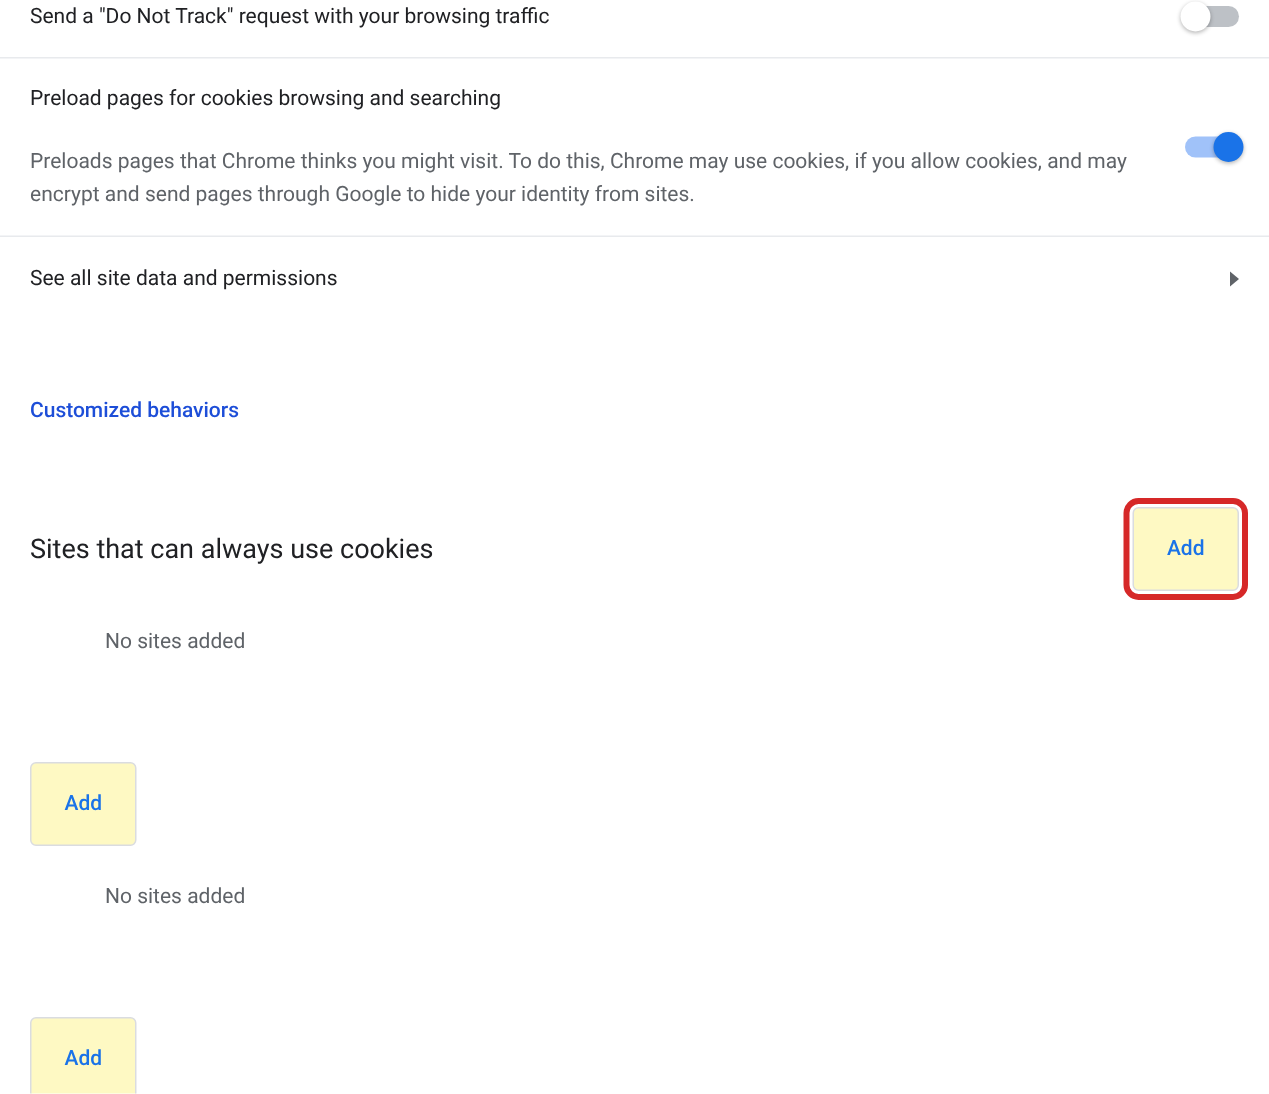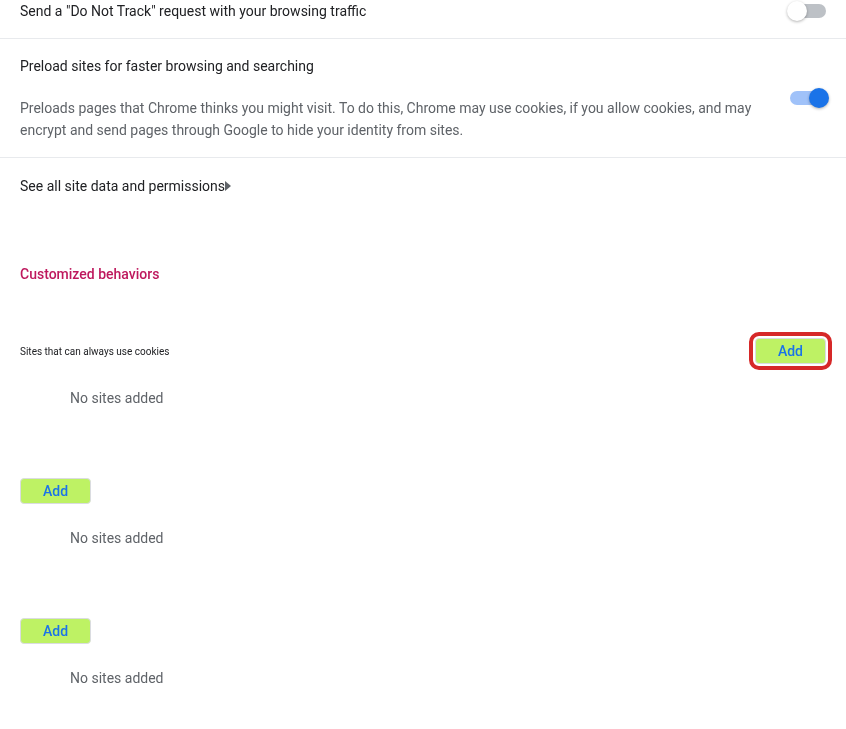--- a/index.html
+++ b/index.html
@@ -42,55 +42,55 @@
       box-shadow: 0 1px 3px rgba(0,0,0,0.3);
     }
     .toggle.off .toggle-track { background: #bdc1c6; }
     .toggle.off .toggle-thumb { left: -3px; background: #fff; }
     .toggle.on .toggle-track { background: #a0c2f9; }
     .toggle.on .toggle-thumb { right: -3px; background: #1a73e8; }
 
     .link-row {
       display: flex;
       align-items: center;
-      justify-content: flex-start;
+      justify-content: space-between;
       padding: 20px 20px;
       cursor: pointer;
     }
     .link-title { font-size: 14px; color: #202124; }
     .chevron {
       width: 0; height: 0;
       border-top: 5px solid transparent;
       border-bottom: 5px solid transparent;
       border-left: 6px solid #5f6368;
       flex-shrink: 0;
     }
 
     .section-header {
       font-size: 14px;
-      color: #be185d;
+      color: #1d4ed8;
       font-weight: 500;
       padding: 24px 20px 8px 20px;
     }
 
     .behavior-block { padding: 0; }
     .behavior-row {
       display: flex;
       align-items: center;
       justify-content: space-between;
       padding: 20px 20px 8px 20px;
     }
-    .behavior-title { font-size: 10px; color: #202124; }
+    .behavior-title { font-size: 18px; color: #202124; }
     .add-btn {
       border: 1px solid #dadce0;
-      background: #bef264;
+      background: #fef9c3;
       color: #1a73e8;
       font-size: 14px;
       font-weight: 500;
-      padding: 4px 22px;
+      padding: 19px 22px;
       border-radius: 4px;
       cursor: pointer;
       font-family: inherit;
     }
     .add-btn-highlight {
       outline: 4px solid #d62828;
       outline-offset: 2px;
     }
     .empty-text {
       font-size: 14px;
@@ -111,21 +111,21 @@
     <div class="toggle off">
       <div class="toggle-track"></div>
       <div class="toggle-thumb"></div>
     </div>
   </div>
 
   <div class="divider"></div>
 
   <div class="row">
     <div class="row-text">
-      <div class="row-title">Preload sites for faster browsing and searching</div>
+      <div class="row-title">Preload pages for cookies browsing and searching</div>
       <div class="row-desc">Preloads pages that Chrome thinks you might visit. To do this, Chrome may use cookies, if you allow cookies, and may encrypt and send pages through Google to hide your identity from sites.</div>
     </div>
     <div class="toggle on">
       <div class="toggle-track"></div>
       <div class="toggle-thumb"></div>
     </div>
   </div>
 
   <div class="divider"></div>
 

